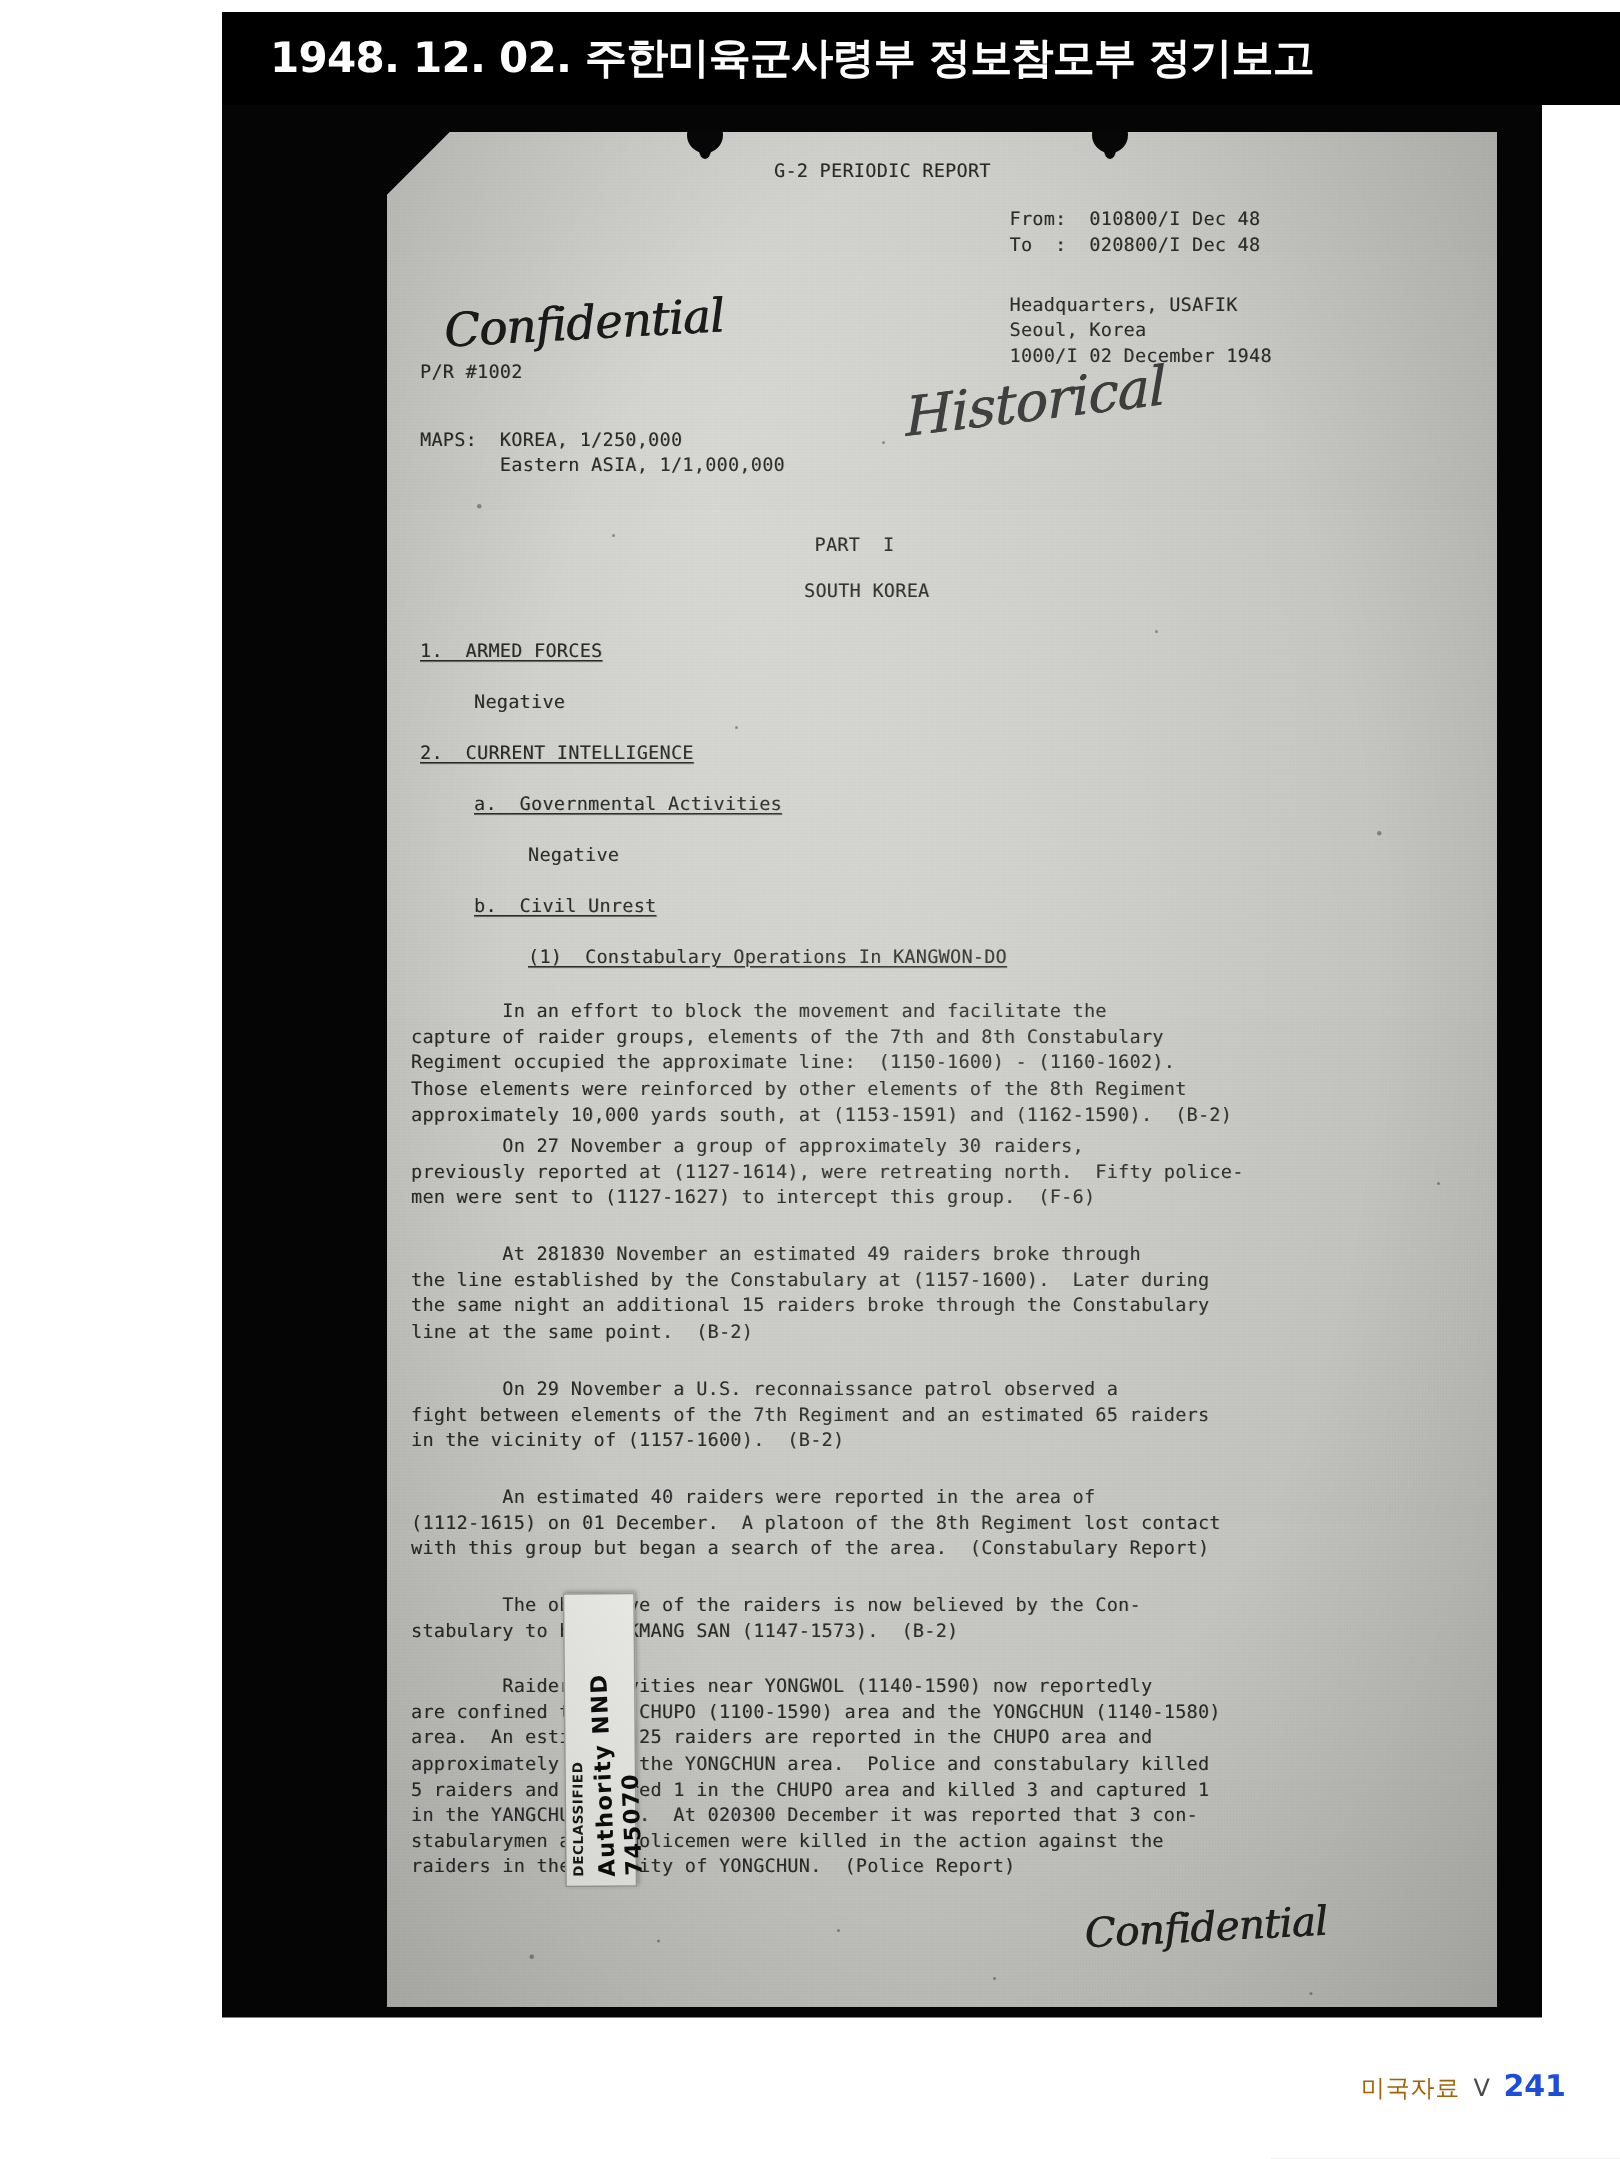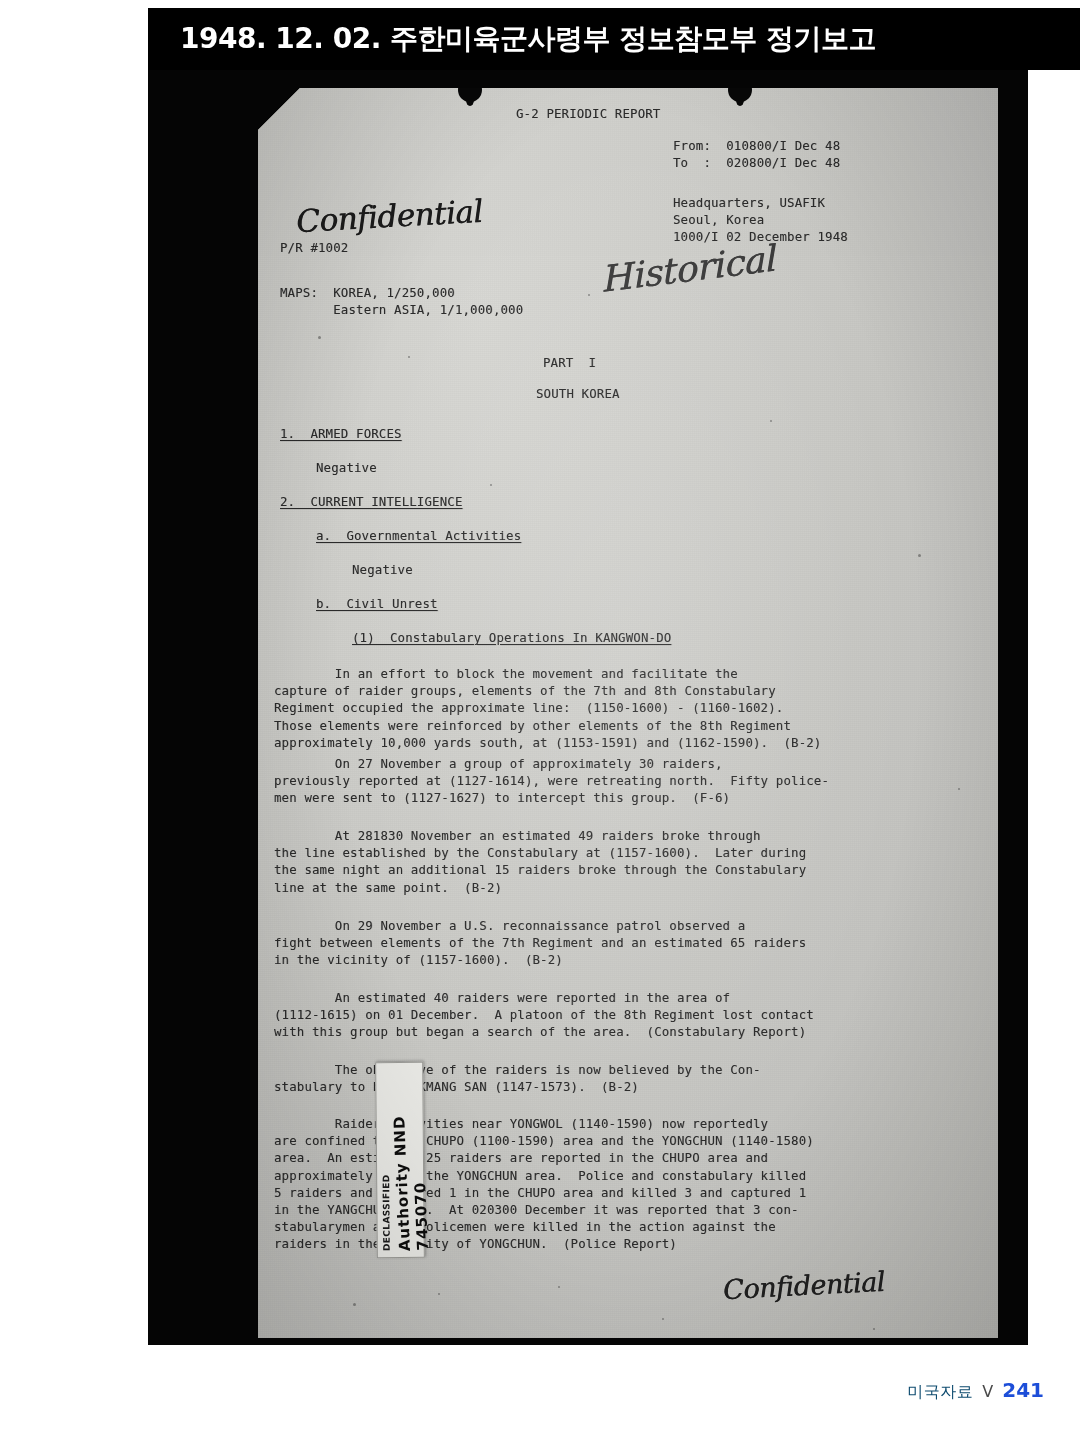--- a/index.html
+++ b/index.html
@@ -221,21 +221,21 @@
     position: absolute;
     right: 36px;
     top: 1378px;
     display: flex;
     align-items: baseline;
     gap: 9px;
     font-family: "DejaVu Sans", "Liberation Sans", sans-serif;
   }
   #page-footer .footer-label {
     font-size: 16px;
-    color: #0c4a6e;
+    color: #a16207;
     letter-spacing: 0.5px;
   }
   #page-footer .footer-volume {
     font-size: 16px;
     color: #4a4a4a;
   }
   #page-footer .footer-pagenum {
     font-size: 20px;
     font-weight: 700;
     color: #1d4ed8;

